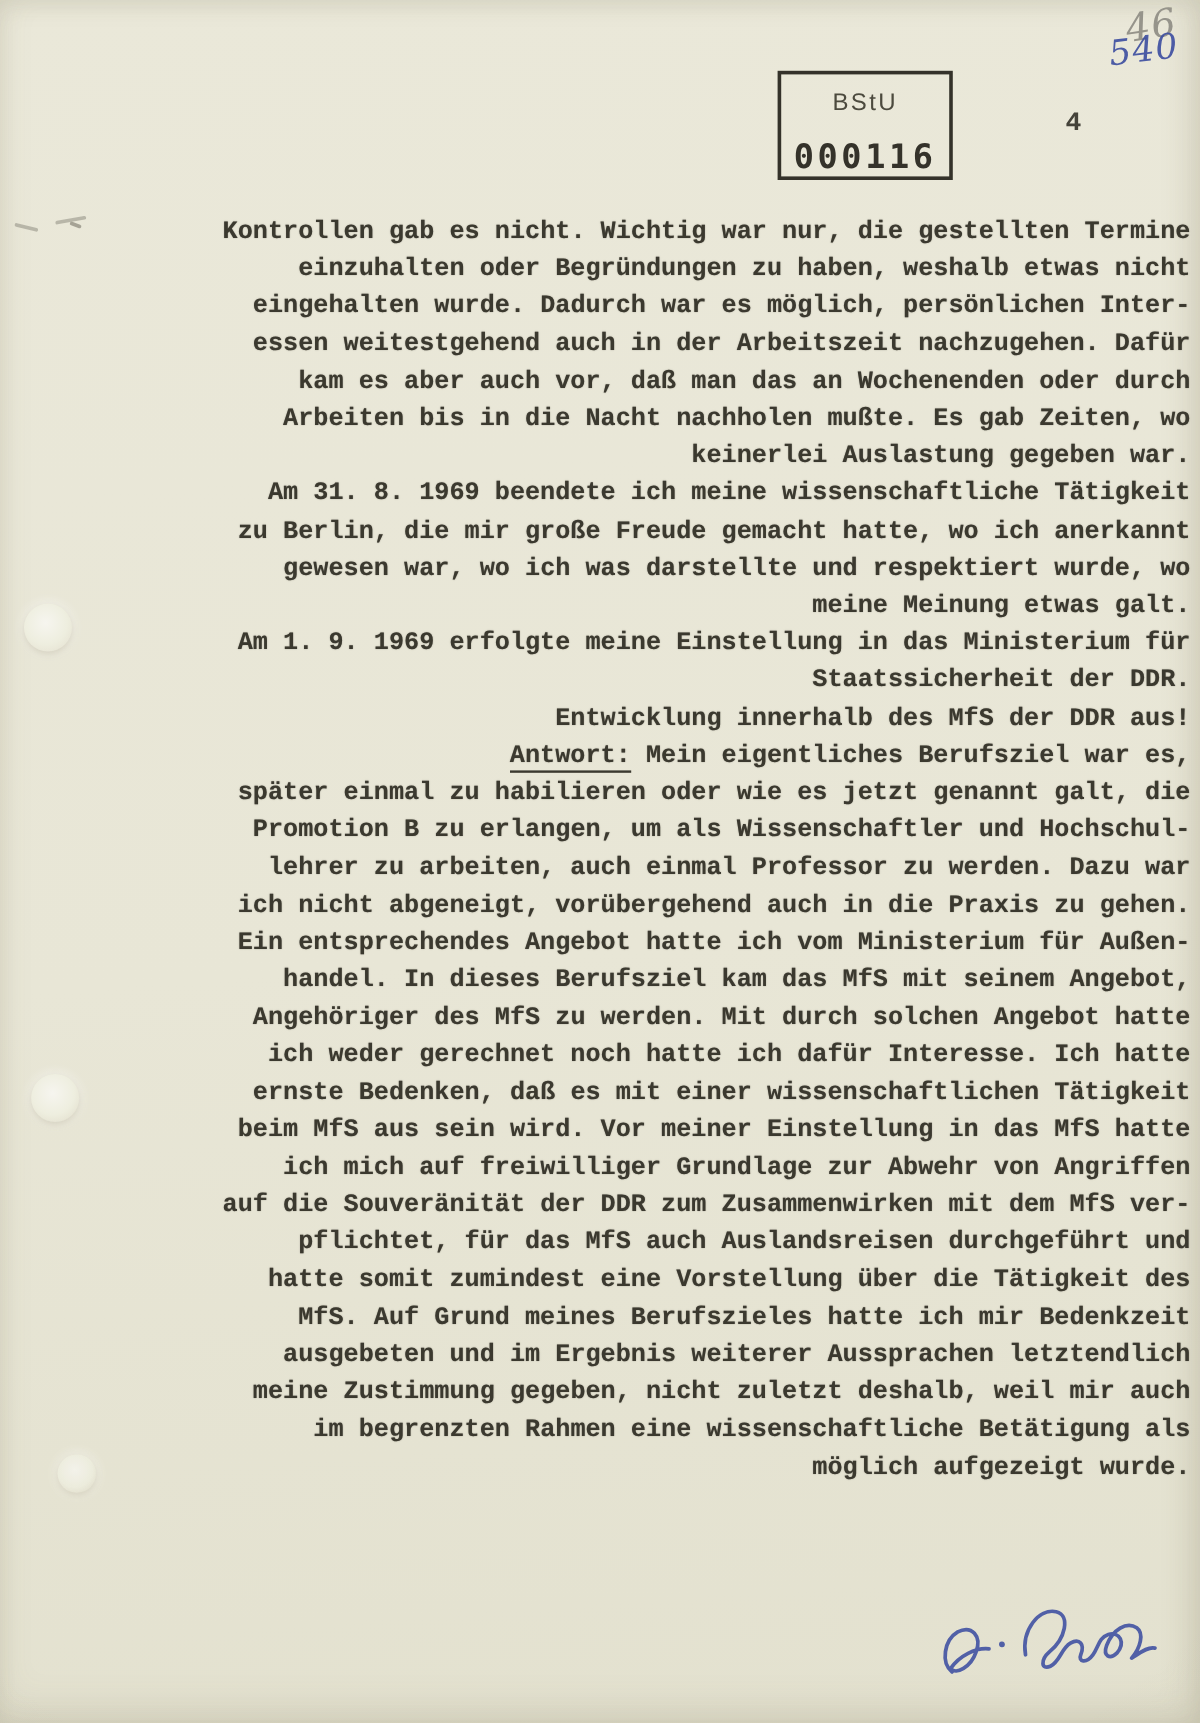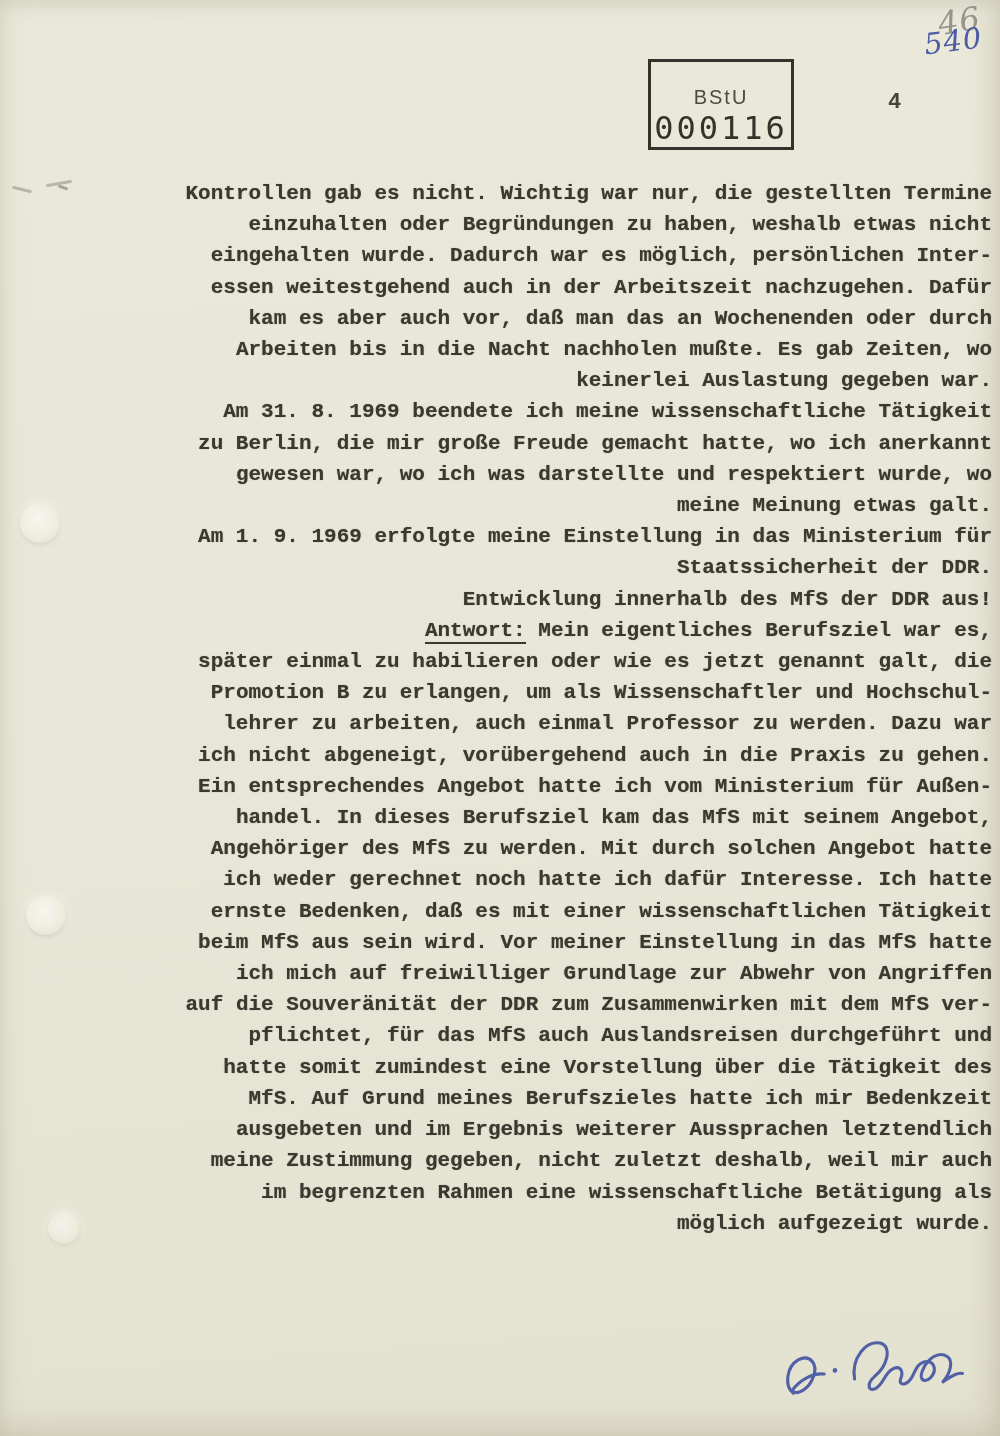--- a/index.html
+++ b/index.html
@@ -23,21 +23,21 @@
     border:3px solid var(--stamp-ink,#34322a);
     display:flex;flex-direction:column;align-items:center;justify-content:flex-end;
     padding-top:7px;box-sizing:border-box;
     background:rgba(255,255,255,0.02);
   }
   .stamp .org{
     font-size:20px;letter-spacing:2px;color:#4c4a3e;
     font-family:"Liberation Sans","DejaVu Sans",sans-serif;
   }
   .stamp .num{
-    margin-top:0;font-size:32px;font-weight:400;letter-spacing:3px;
+    margin-top:16px;font-size:28px;font-weight:700;letter-spacing:3px;
     color:var(--stamp-ink,#34322a);
     font-family:"DejaVu Sans Mono","Liberation Mono",monospace;
   }
   .page-num{
     position:absolute;left:888px;top:90px;
     font-size:22px;font-weight:700;color:#43413507;
     color:#45433a;
   }
   .hw{position:absolute;font-family:"DejaVu Serif","Liberation Serif",serif;font-style:italic;}
   .hw-pencil{

